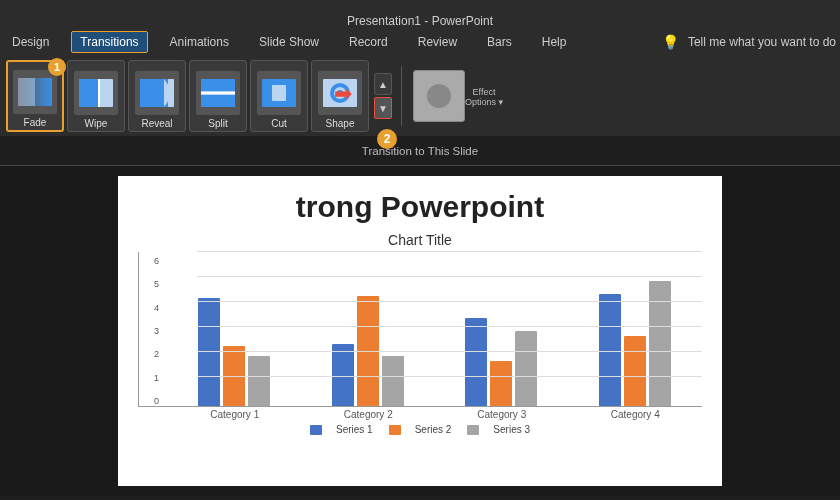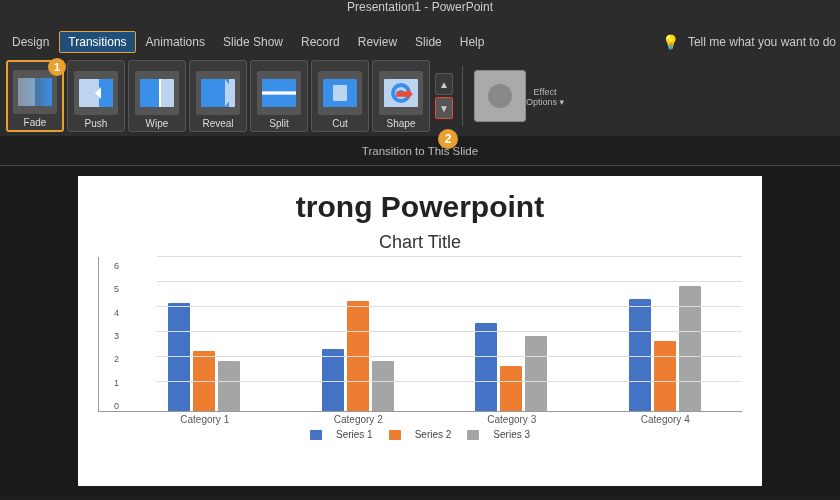--- a/index.html
+++ b/index.html
@@ -3,34 +3,34 @@
   <meta charset="utf-8">
   <style>
     * { margin: 0; padding: 0; box-sizing: border-box; }
     body { width: 840px; height: 500px; background: #1e1e1e; font-family: 'Segoe UI', Arial, sans-serif; overflow: hidden; }
 
     
     .title-bar {
       background: #2c2c2c;
       height: 28px;
       display: flex;
-      align-items: flex-start;
+      align-items: flex-end;
       justify-content: center;
       color: #ccc;
       font-size: 12px;
     }
 
     
     .menu-bar {
       background: #2c2c2c;
       height: 28px;
       display: flex;
       align-items: center;
       padding: 0 4px;
-      gap: 2px;
+      gap: 14px;
     }
     .menu-item {
       color: #ccc;
       font-size: 12px;
       padding: 3px 8px;
       cursor: pointer;
       border-radius: 2px;
     }
     .menu-item.active {
       background: #1f4e79;
@@ -176,37 +176,37 @@
     .slide-area {
       background: #1a1a1a;
       padding: 10px 20px;
       flex: 1;
       display: flex;
       justify-content: center;
     }
 
     .slide-content {
       background: white;
-      width: 684px;
+      width: 604px;
       height: 310px;
       padding: 14px 20px 12px;
       position: relative;
     }
 
     .slide-title {
       font-size: 30px;
       font-weight: bold;
       color: #222;
       margin-bottom: 8px;
       text-align: center;
     }
 
     .chart-title {
       text-align: center;
-      font-size: 18px;
+      font-size: 14px;
       color: #333;
       margin-bottom: 4px;
     }
 
     .chart-wrapper {
       position: relative;
       width: 100%;
       height: 220px;
     }
 
@@ -296,21 +296,21 @@
   <span>Presentation1 - PowerPoint</span>
 </div>
 
 <div class="menu-bar">
   <div class="menu-item">Design</div>
   <div class="menu-item active">Transitions</div>
   <div class="menu-item">Animations</div>
   <div class="menu-item">Slide Show</div>
   <div class="menu-item">Record</div>
   <div class="menu-item">Review</div>
-  <div class="menu-item">Slide</div>
+  <div class="menu-item">Bars</div>
   <div class="menu-item">Help</div>
   <div class="menu-right">
     <span class="lightbulb-icon">💡</span>
     <span style="cursor:pointer;">Tell me what you want to do</span>
   </div>
 </div>
 
 <div class="ribbon-container">
 
   <div class="transition-btn highlighted" style="position:relative;">
@@ -324,30 +324,20 @@
             <stop offset="100%" stop-color="#3a8fe8" stop-opacity="1"></stop>
           </linearGradient>
         </defs>
         <rect x="2" y="4" width="34" height="28" fill="url(#fadeGrad)" rx="1"></rect>
         <rect x="2" y="4" width="17" height="28" fill="#bbd4f0" opacity="0.5"></rect>
       </svg>
     </div>
     <span>Fade</span>
   </div>
 
-  <div class="transition-btn">
-    <div class="t-icon">
-      <svg width="38" height="36" viewBox="0 0 38 36">
-        <rect x="2" y="4" width="34" height="28" fill="#bbd4f0" rx="1"></rect>
-        <rect x="22" y="4" width="14" height="28" fill="#3a8fe8" rx="1"></rect>
-        <polygon points="18,18 24,12 24,24" fill="white"></polygon>
-      </svg>
-    </div>
-    <span>Push</span>
-  </div>
 
   <div class="transition-btn">
     <div class="t-icon">
       <svg width="38" height="36" viewBox="0 0 38 36">
         <rect x="2" y="4" width="34" height="28" fill="#bbd4f0" rx="1"></rect>
         <rect x="2" y="4" width="20" height="28" fill="#3a8fe8"></rect>
         <line x1="22" y1="4" x2="22" y2="32" stroke="white" stroke-width="2"></line>
       </svg>
     </div>
     <span>Wipe</span>

